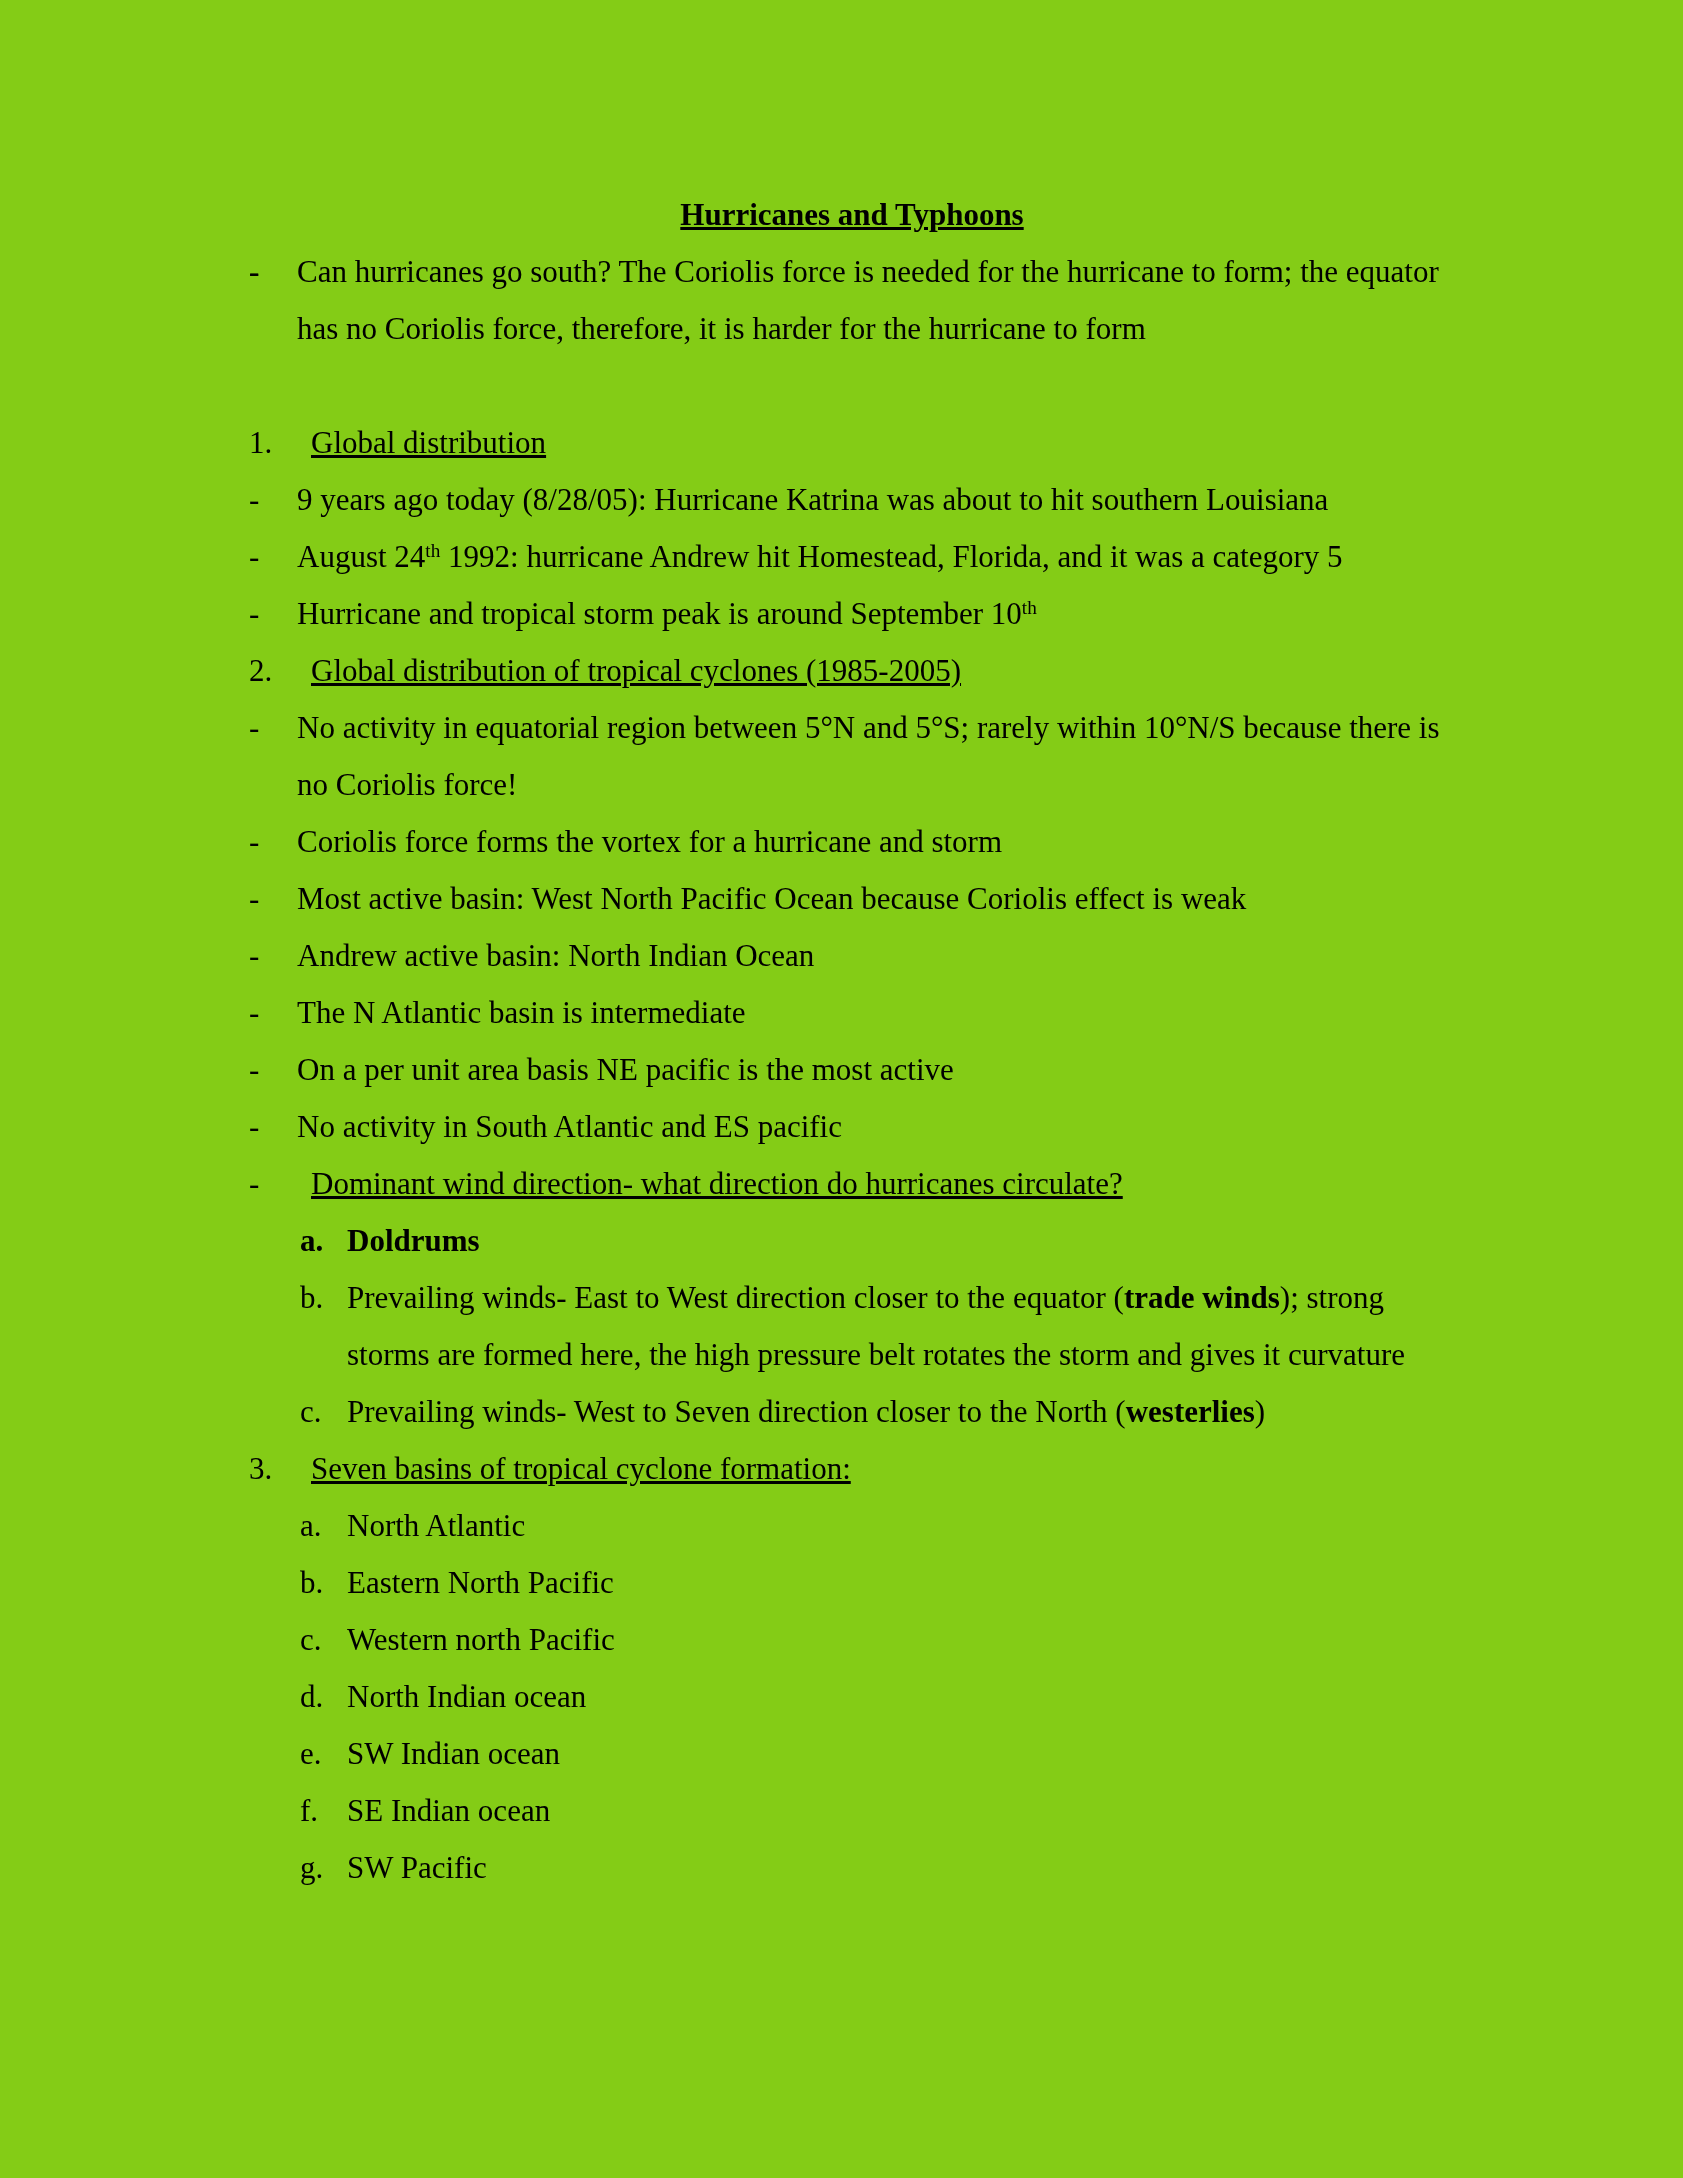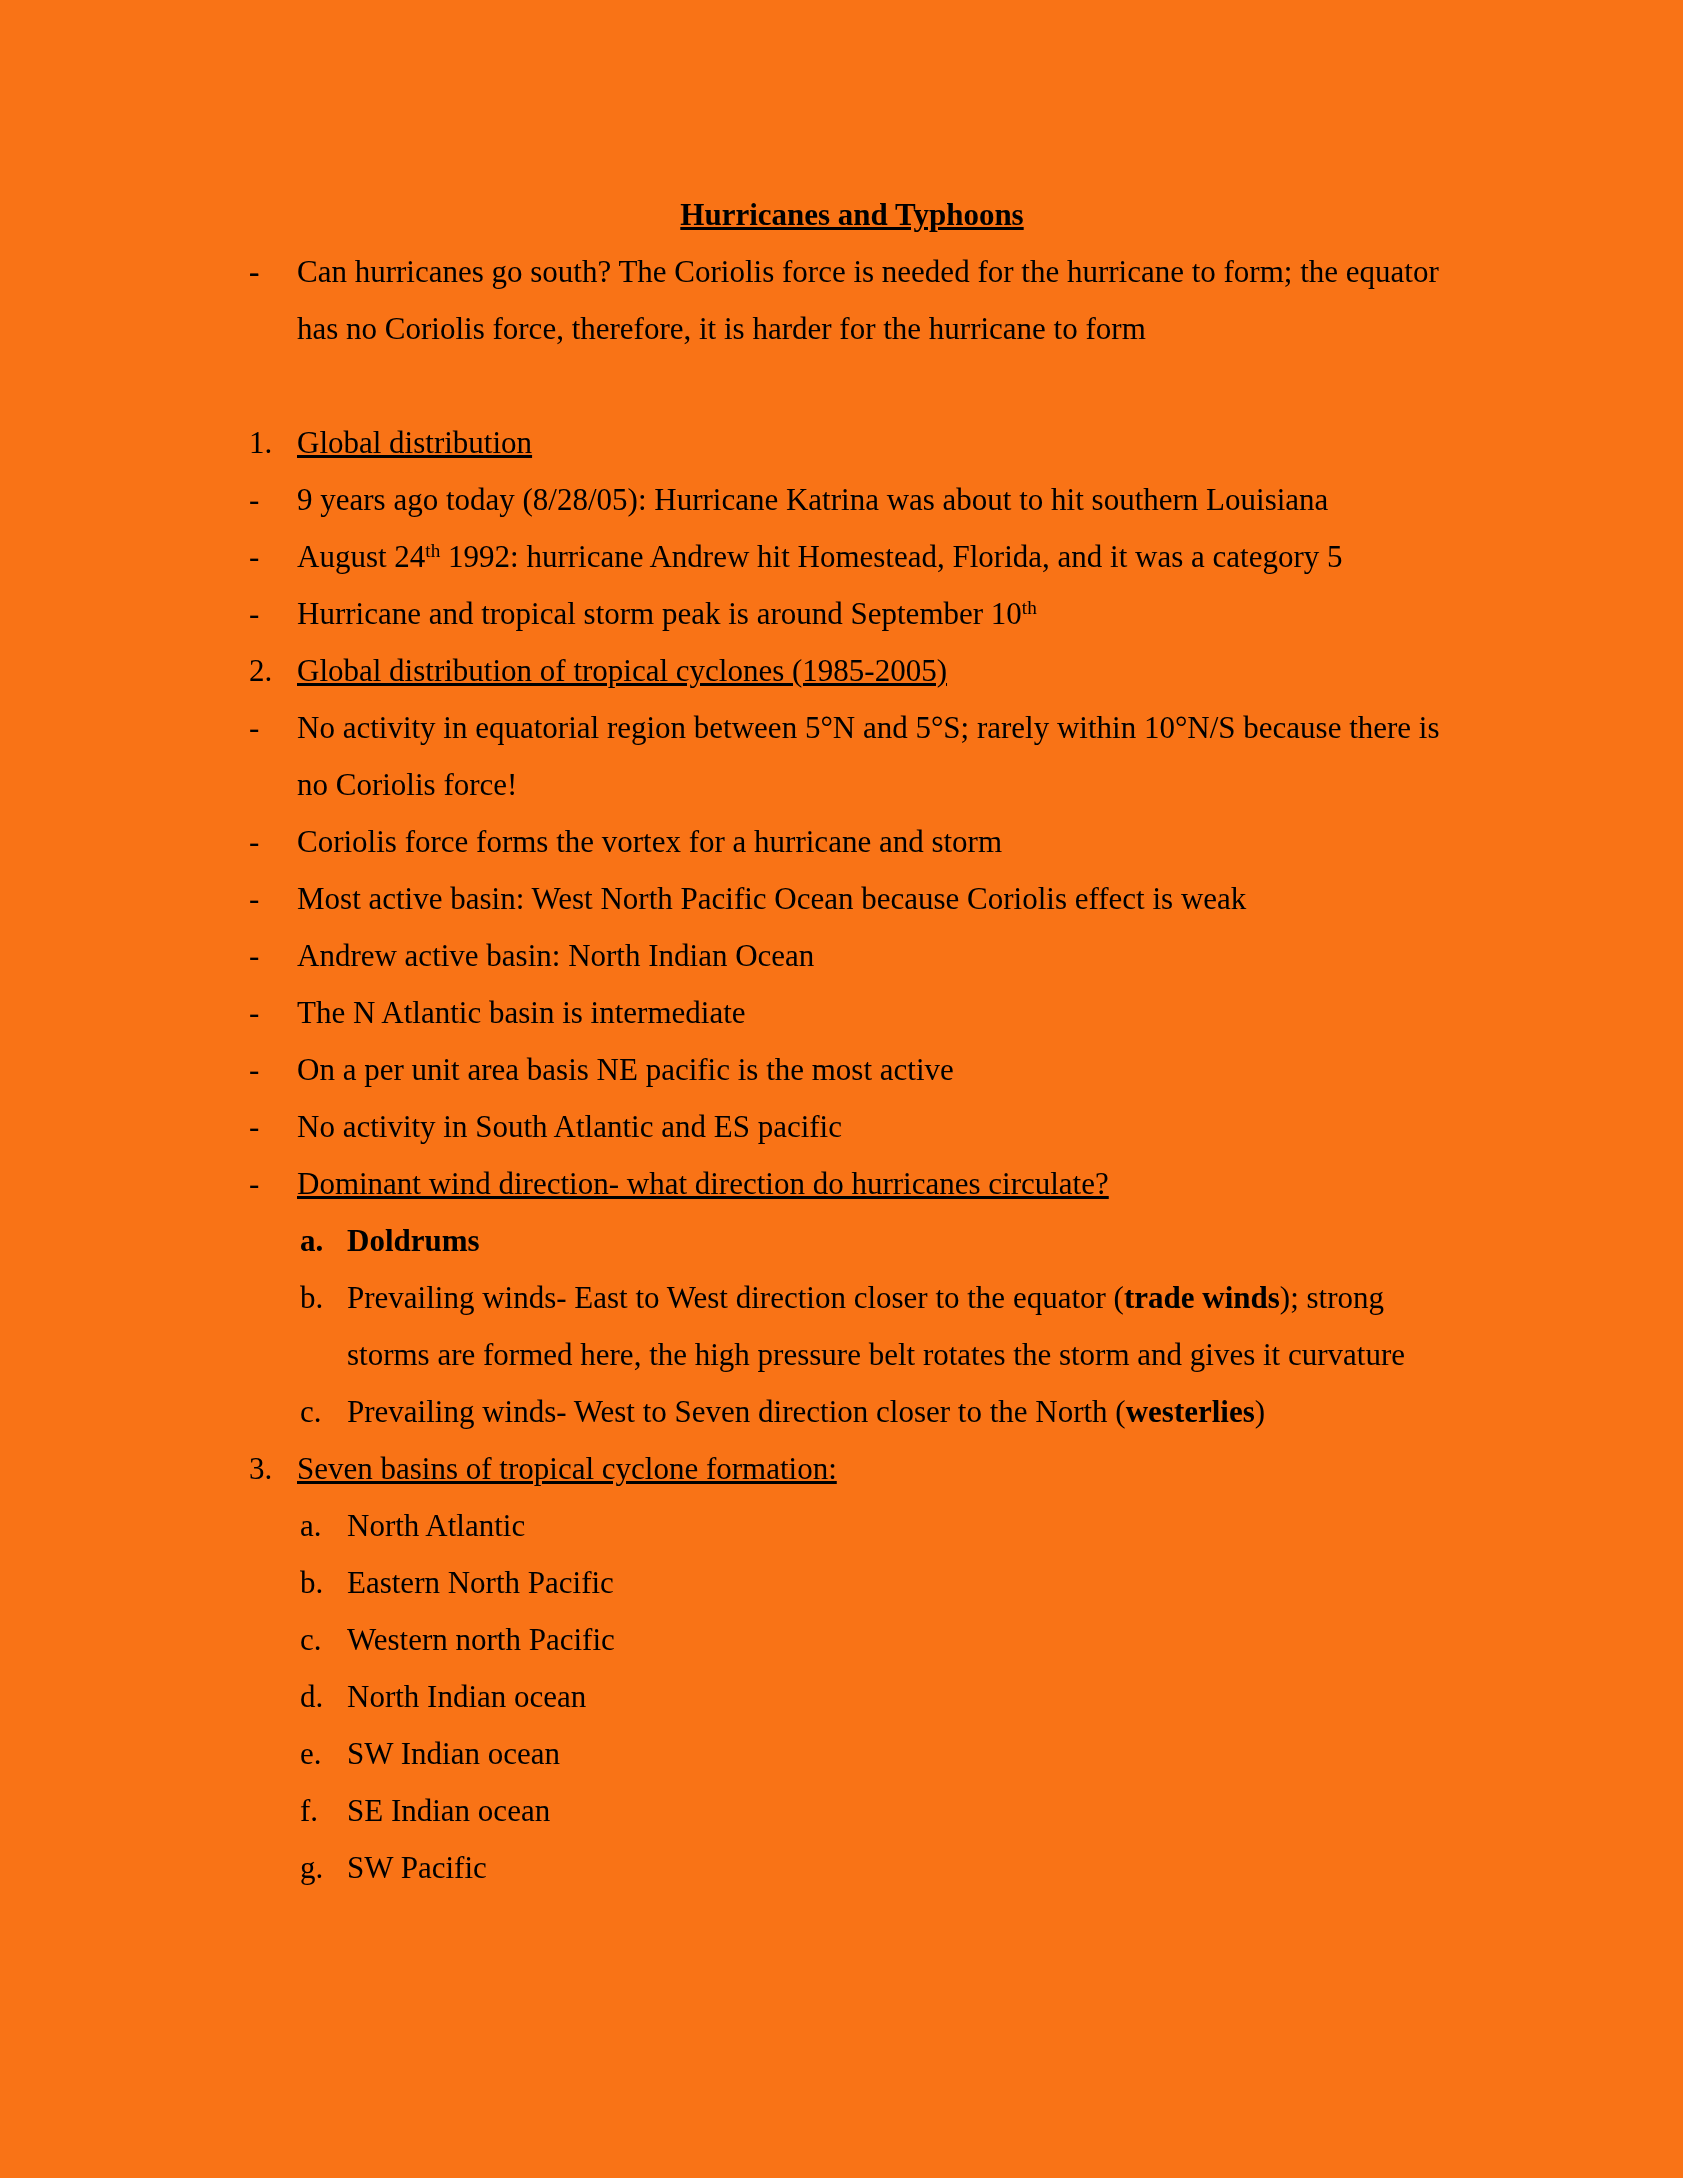--- a/index.html
+++ b/index.html
@@ -13,21 +13,21 @@
     position: relative;
     overflow: hidden;
   }
   .doc {
     position: absolute;
     inset: 0;
     color: #000000;
     font-family: "Liberation Serif", "DejaVu Serif", serif;
     font-size: 31px;
     line-height: 57px;
-    background: #f97316;
+    background: #84cc16;
   }
   .content {
     padding-top: 186px;
   }
   .title-line {
     margin-left: 249px;
     margin-right: 228px;
     text-align: center;
     font-weight: 700;
   }
@@ -49,21 +49,21 @@
   .row.lvl2 {
     padding-left: 347px;
   }
   .row.lvl2 .marker {
     left: 300px;
   }
   .row.spacer {
     height: 57px;
   }
   .b { font-weight: 700; }
-  .u { text-decoration: underline; }
+  .u { text-decoration: underline; margin-left: 14px; }
   sup.sp {
     font-size: 0.62em;
     line-height: 0;
     vertical-align: baseline;
     position: relative;
     top: -0.5em;
   }
 </style>
 </head>
 <body>

